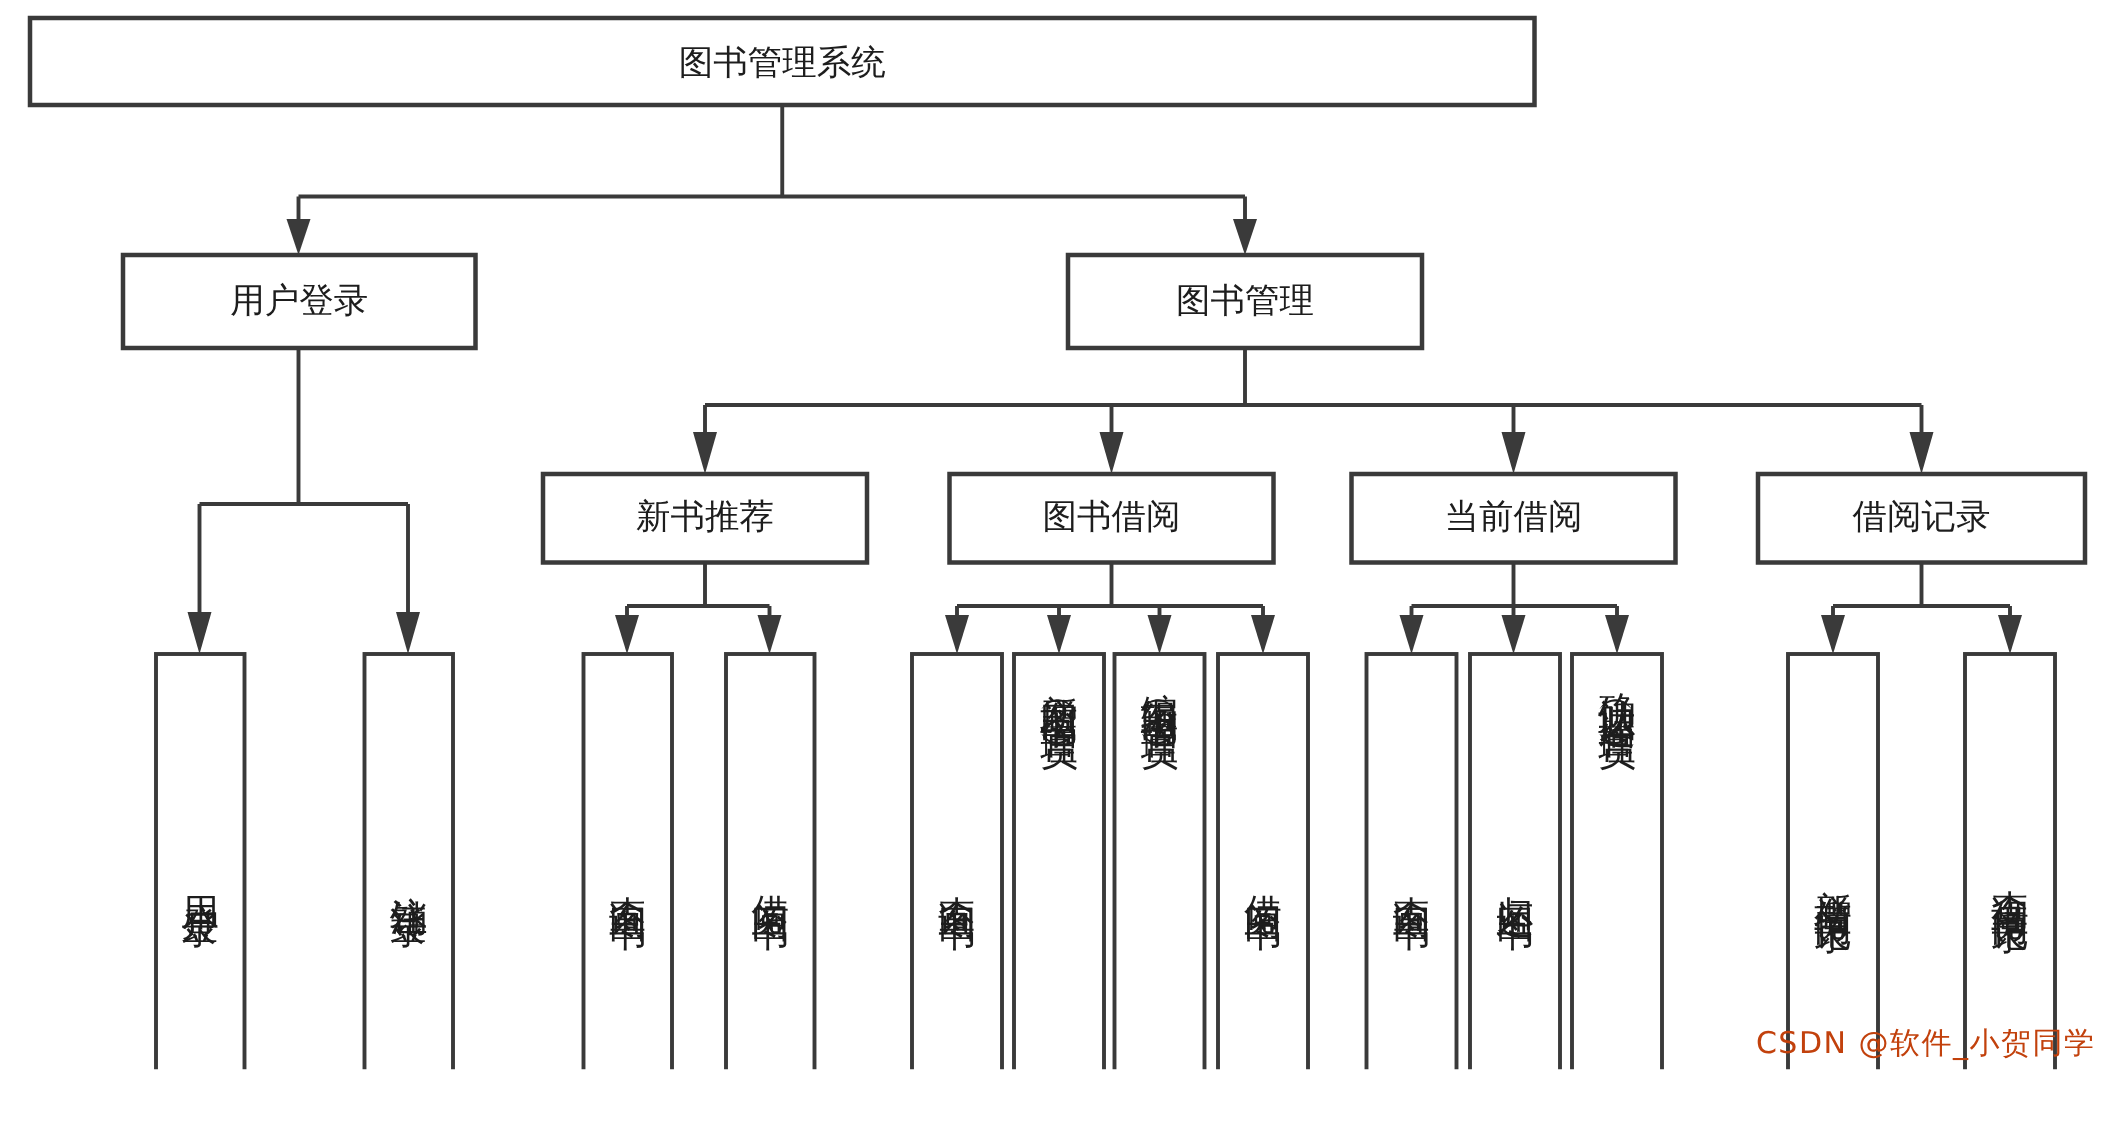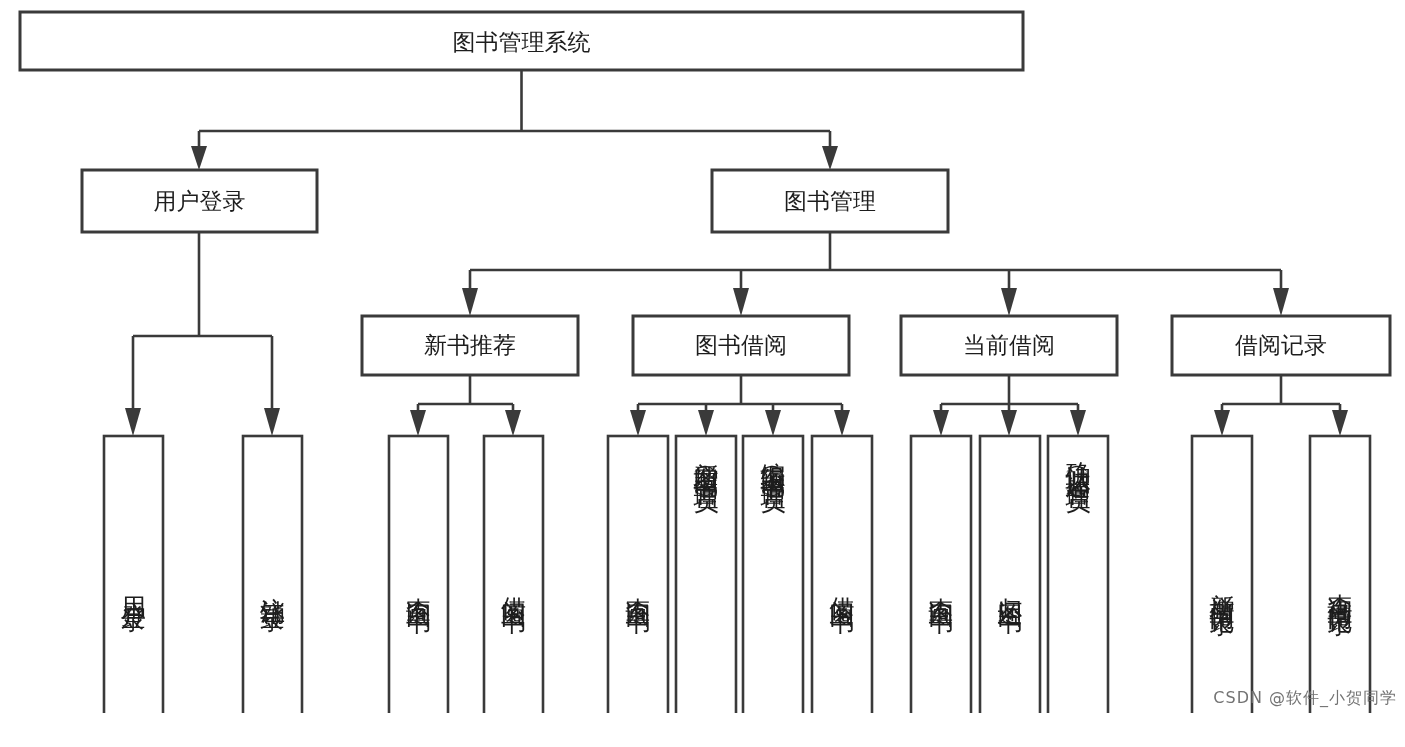--- a/index.html
+++ b/index.html
@@ -67,22 +67,22 @@
     letter-spacing: 4px;
     color: #1d1d1d;
     white-space: nowrap;
     text-align: center;
   }
   .watermark {
     position: absolute;
     right: 8px;
     bottom: 4px;
     font-family: "DejaVu Sans", "Liberation Sans", sans-serif;
-    font-size: 16px;
-    color: #737373;
+    font-size: 20px;
+    color: #c2410c;
     letter-spacing: 1px;
     white-space: nowrap;
   }
 </style>
 </head>
 <body>
 
 <div id="canvas">
 
   <svg id="diagram" viewBox="0 0 1405 747">

